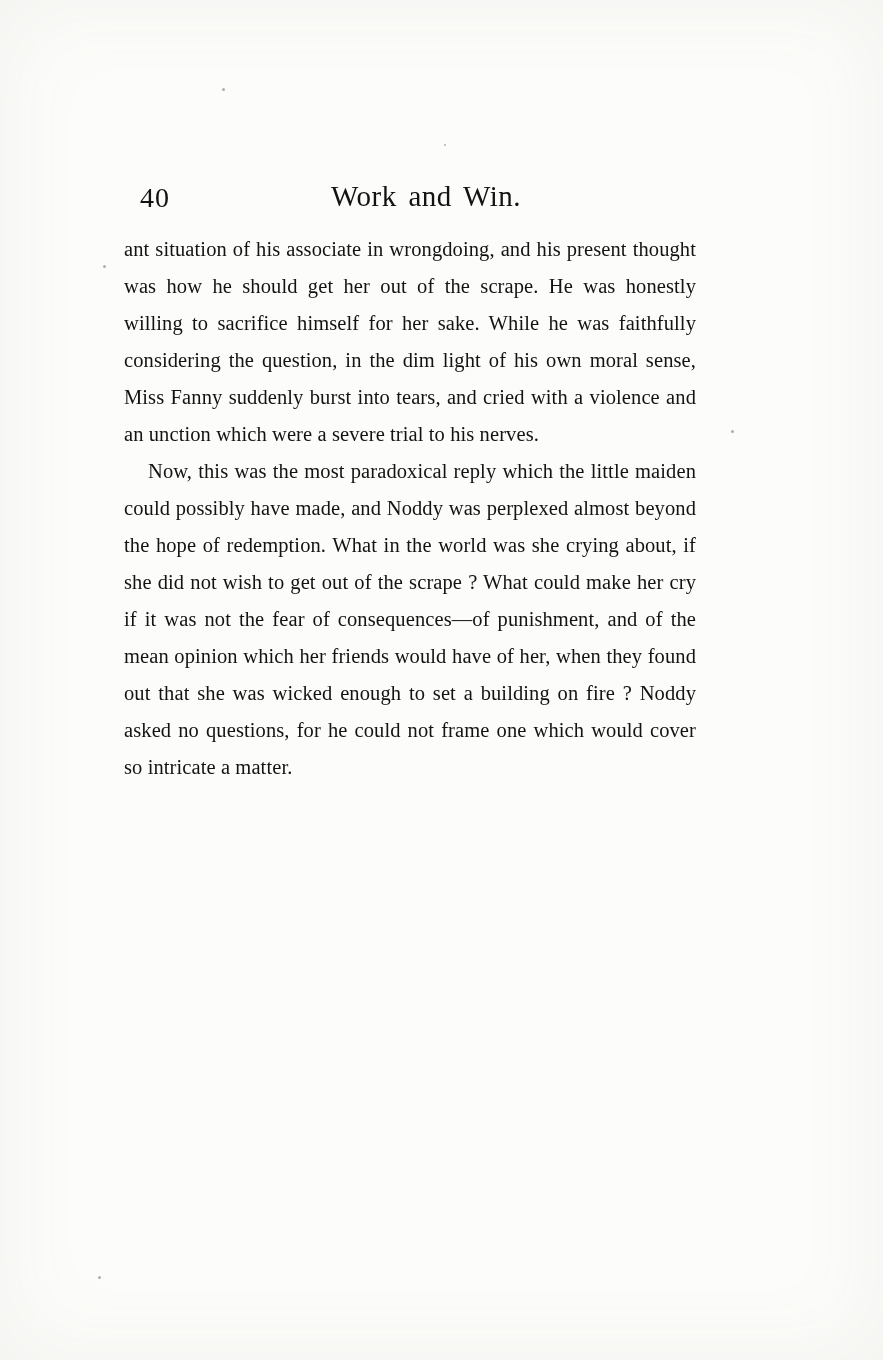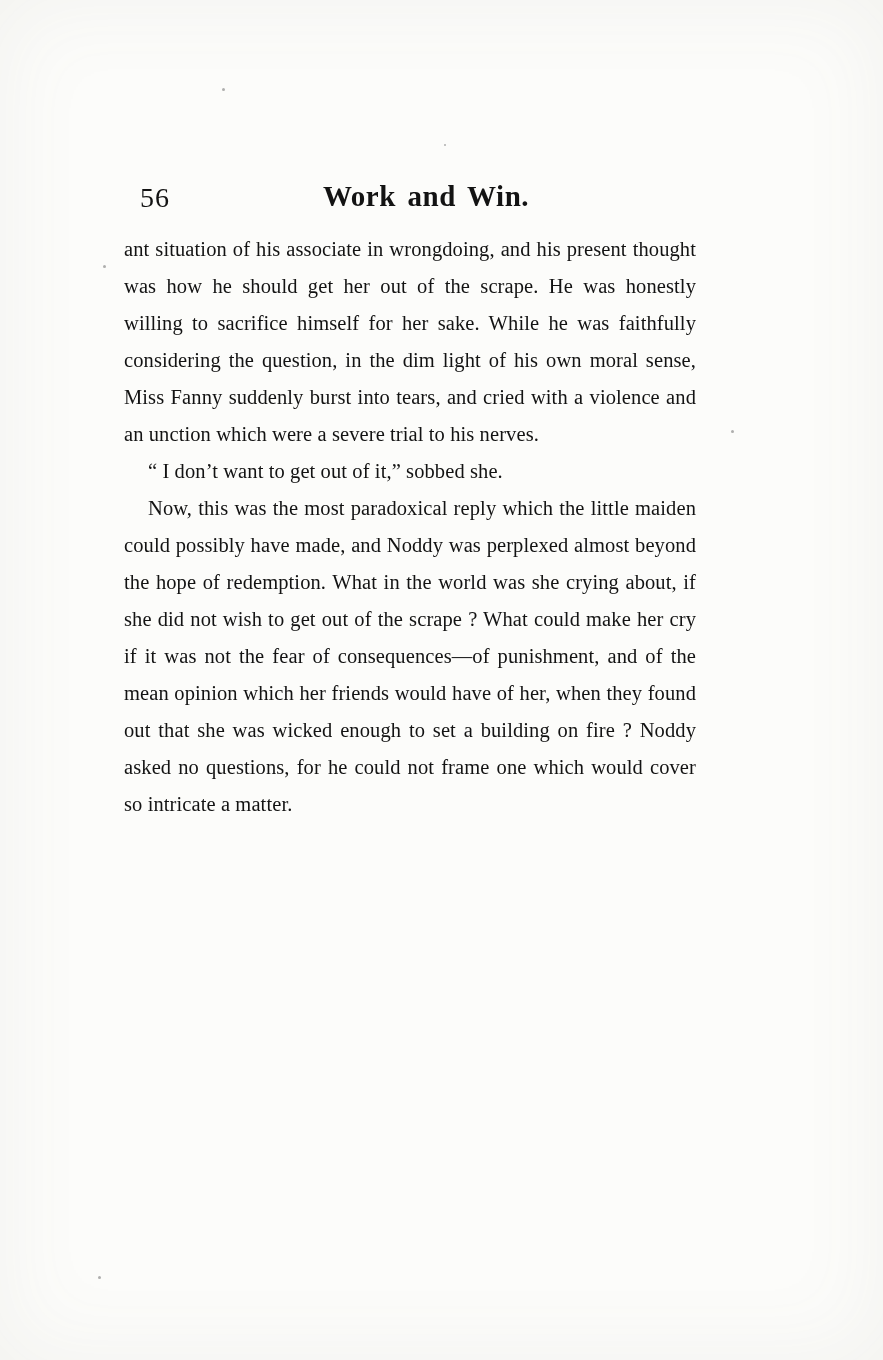--- a/index.html
+++ b/index.html
@@ -33,21 +33,21 @@
     font-size: 28px;
     letter-spacing: 1px;
   }
   .running-title {
     position: absolute;
     left: 0;
     width: 100%;
     top: 0;
     text-align: center;
     font-size: 29px;
-    font-weight: bold;
+    font-weight: normal;
     letter-spacing: 0.5px;
     word-spacing: 4px;
   }
   .body-text {
     position: absolute;
     top: 231px;
     left: 124px;
     width: 572px;
     font-size: 20.5px;
     line-height: 37px;
@@ -66,27 +66,26 @@
     background: rgba(80,80,80,0.45);
     border-radius: 50%;
   }
 </style>
 </head>
 <body>
 
 <div class="page">
 
   <div class="header-row">
-    <span class="page-number">56</span>
+    <span class="page-number">40</span>
     <span class="running-title">Work and Win.</span>
   </div>
 
   <div class="body-text">
     <p class="noindent">ant situation of his associate in wrongdoing, and his present thought was how he should get her out of the scrape.  He was honestly willing to sacrifice himself for her sake.  While he was faithfully considering the question, in the dim light of his own moral sense, Miss Fanny suddenly burst into tears, and cried with a violence and an unction which were a severe trial to his nerves.</p>
-    <p>“ I don’t want to get out of it,” sobbed she.</p>
     <p>Now, this was the most paradoxical reply which the little maiden could possibly have made, and Noddy was perplexed almost beyond the hope of redemption.  What in the world was she crying about, if she did not wish to get out of the scrape ?  What could make her cry if it was not the fear of consequences—of punishment, and of the mean opinion which her friends would have of her, when they found out that she was wicked enough to set a building on fire ?  Noddy asked no questions, for he could not frame one which would cover so intricate a matter.</p>
   </div>
 
   <span class="speck" style="left:222px; top:88px;  width:3px; height:3px;"></span>
   <span class="speck" style="left:444px; top:144px; width:2px; height:2px;"></span>
   <span class="speck" style="left:103px; top:265px; width:3px; height:3px;"></span>
   <span class="speck" style="left:731px; top:430px; width:3px; height:3px;"></span>
   <span class="speck" style="left:98px;  top:1276px;width:3px; height:3px;"></span>
 
 </div>

